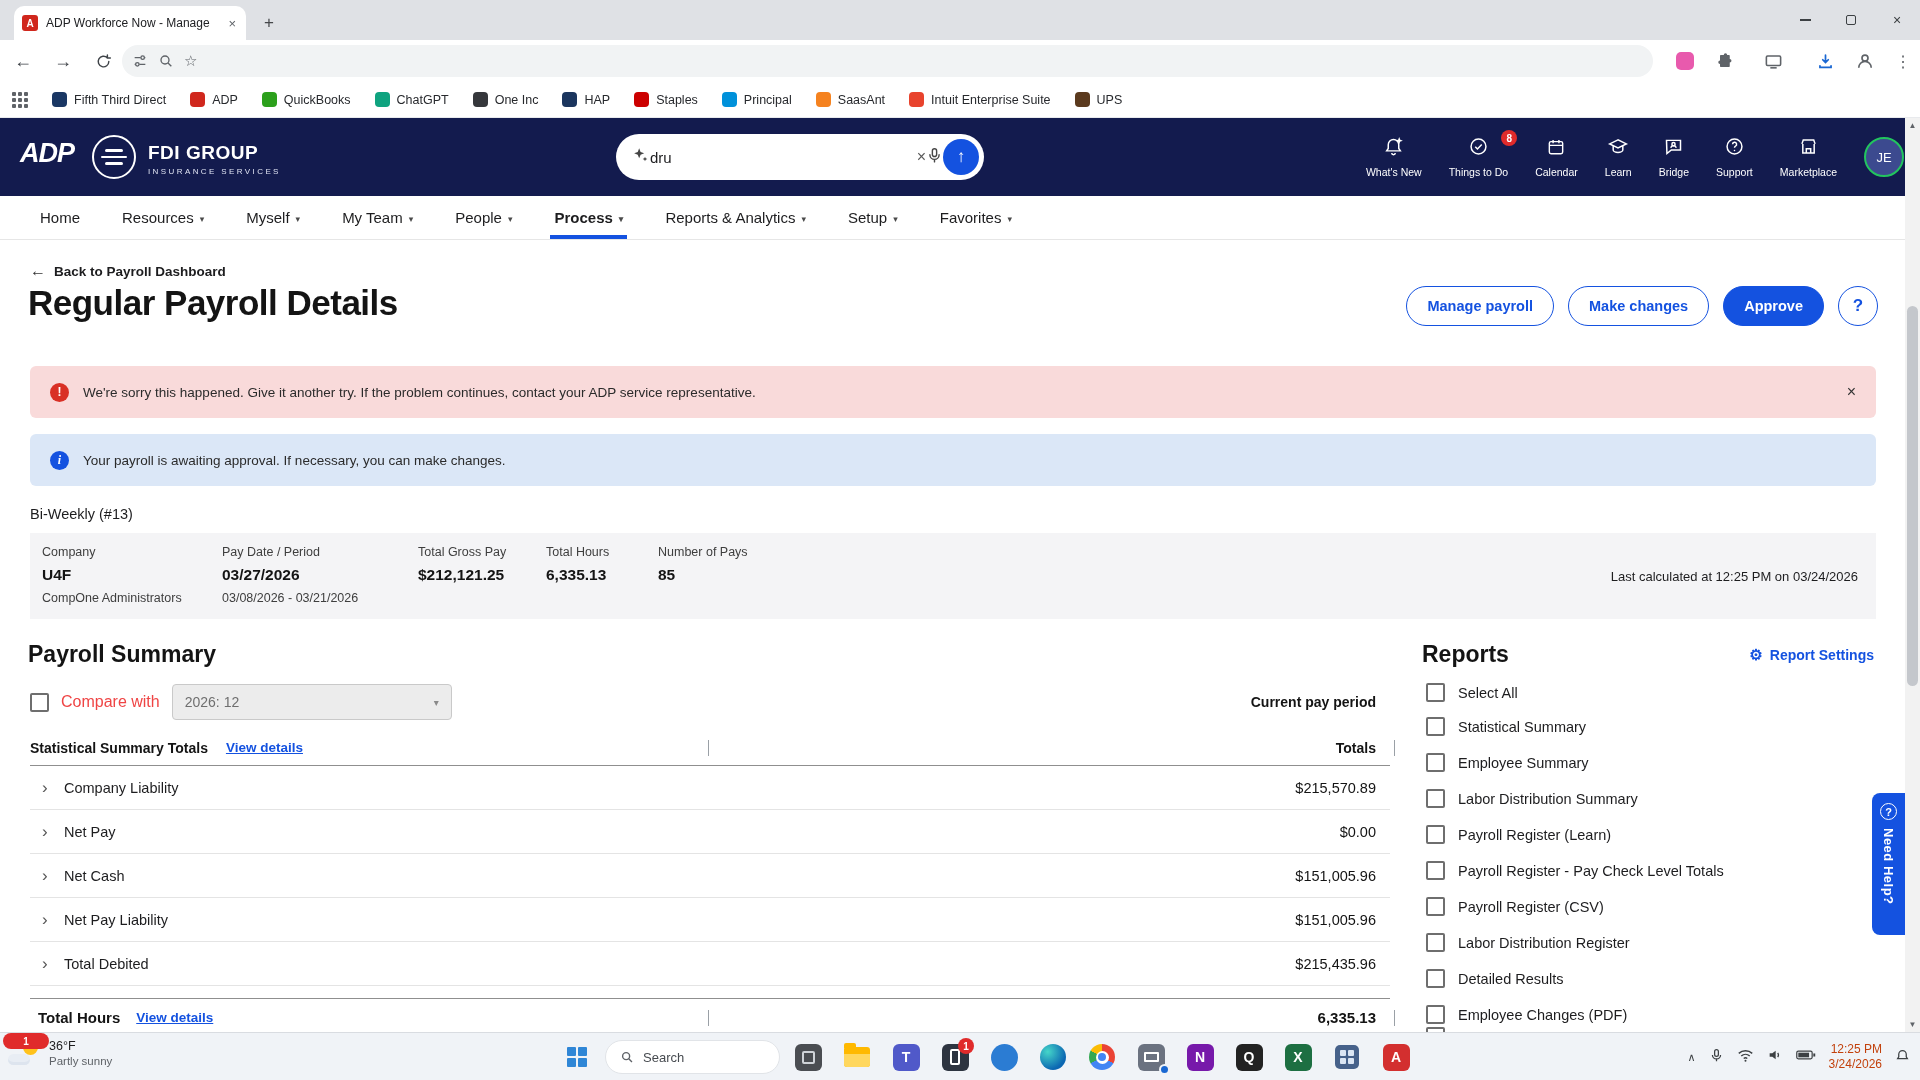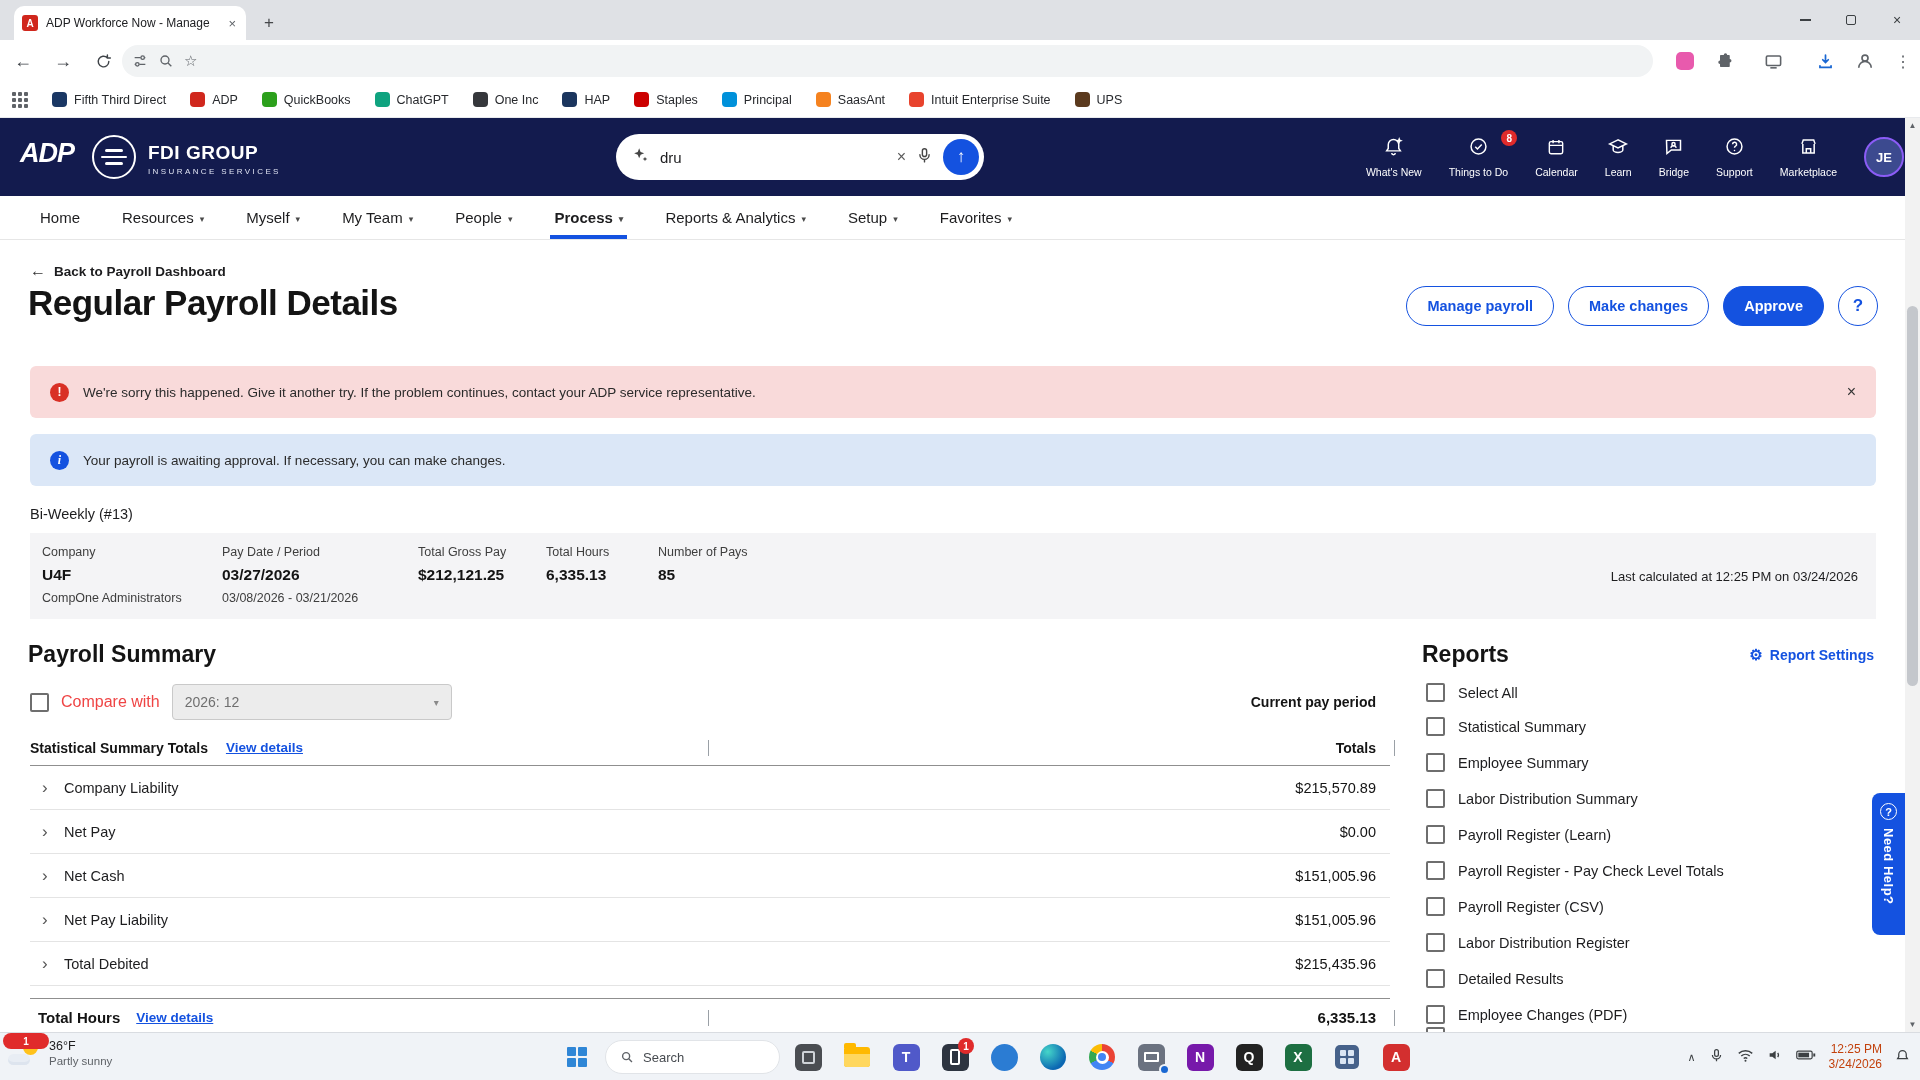--- a/index.html
+++ b/index.html
@@ -41,29 +41,29 @@
 
   
   .adphead{position:absolute;left:0;top:118px;width:1920px;height:78px;background:#131b4e;color:#fff}
   .adplogo{position:absolute;left:20px;top:20px;font-size:27px;font-weight:800;font-style:italic;letter-spacing:-1px}
   .emblem{position:absolute;left:92px;top:17px;width:44px;height:44px;border:2.5px solid #fff;border-radius:50%;display:flex;flex-direction:column;justify-content:center;gap:4px;align-items:center}
   .emblem i{display:block;height:2.5px;background:#fff;border-radius:2px}
   .emblem i:nth-child(1){width:18px}.emblem i:nth-child(2){width:26px}.emblem i:nth-child(3){width:18px}
   .brand{position:absolute;left:148px;top:24px}
   .brand .b1{font-size:19px;font-weight:800;letter-spacing:.5px}
   .brand .b2{font-size:8px;letter-spacing:2.4px;margin-top:3px;color:#dfe3f2}
-  .hsearch{position:absolute;left:616px;top:16px;width:368px;height:46px;background:#fff;border-radius:23px;display:flex;align-items:center;padding:0 5px 0 14px;gap:10px}
+  .hsearch{position:absolute;left:616px;top:16px;width:368px;height:46px;background:#fff;border-radius:23px;display:flex;align-items:center;padding:0 5px 0 14px;}
   .hsearch input{border:none;outline:none;flex:1;font-size:15px;color:#1d1d1f;font-family:"Liberation Sans",sans-serif;background:transparent}
   .hsearch .clr{color:#5a5a5a;font-size:16px}
   .gobtn{width:36px;height:36px;border-radius:50%;background:#1452e0;color:#fff;display:flex;align-items:center;justify-content:center;font-size:17px}
   .hicons{position:absolute;right:16px;top:0;height:78px;display:flex;align-items:center;gap:27px}
   .hic{display:flex;flex-direction:column;align-items:center;gap:5px;position:relative}
   .hic .lbl{font-size:10.5px;color:#fff;white-space:nowrap}
   .badge-red{position:absolute;top:-6px;right:-9px;min-width:16px;height:16px;border-radius:8px;background:#e02b2b;color:#fff;font-size:10px;font-weight:700;display:flex;align-items:center;justify-content:center;padding:0 4px}
-  .avatar{width:40px;height:40px;border-radius:50%;border:2px solid #8b5cf6;background:#3c4a8f;display:flex;align-items:center;justify-content:center;font-size:13px;font-weight:700}
+  .avatar{width:40px;height:40px;border-radius:50%;border:2px solid #22c55e;background:#3c4a8f;display:flex;align-items:center;justify-content:center;font-size:13px;font-weight:400}
 
   
   .mainnav{position:absolute;left:0;top:196px;width:1920px;height:44px;background:#fff;border-bottom:1px solid #e6e6e6;display:flex;align-items:stretch;padding-left:40px;gap:42px}
   .nav-item{display:flex;align-items:center;gap:6px;font-size:15px;color:#1d1d1f;position:relative}
   .nav-item .caret{font-size:9px;color:#4a4a4a;margin-top:2px}
   .nav-item.active{font-weight:700}
   .nav-item.active::after{content:"";position:absolute;left:-4px;right:-4px;bottom:0;height:4px;background:#1452e0}
 
   
   .backlink{position:absolute;left:30px;top:262px;display:flex;align-items:center;gap:8px;font-size:13.5px;color:#1d1d1f}

